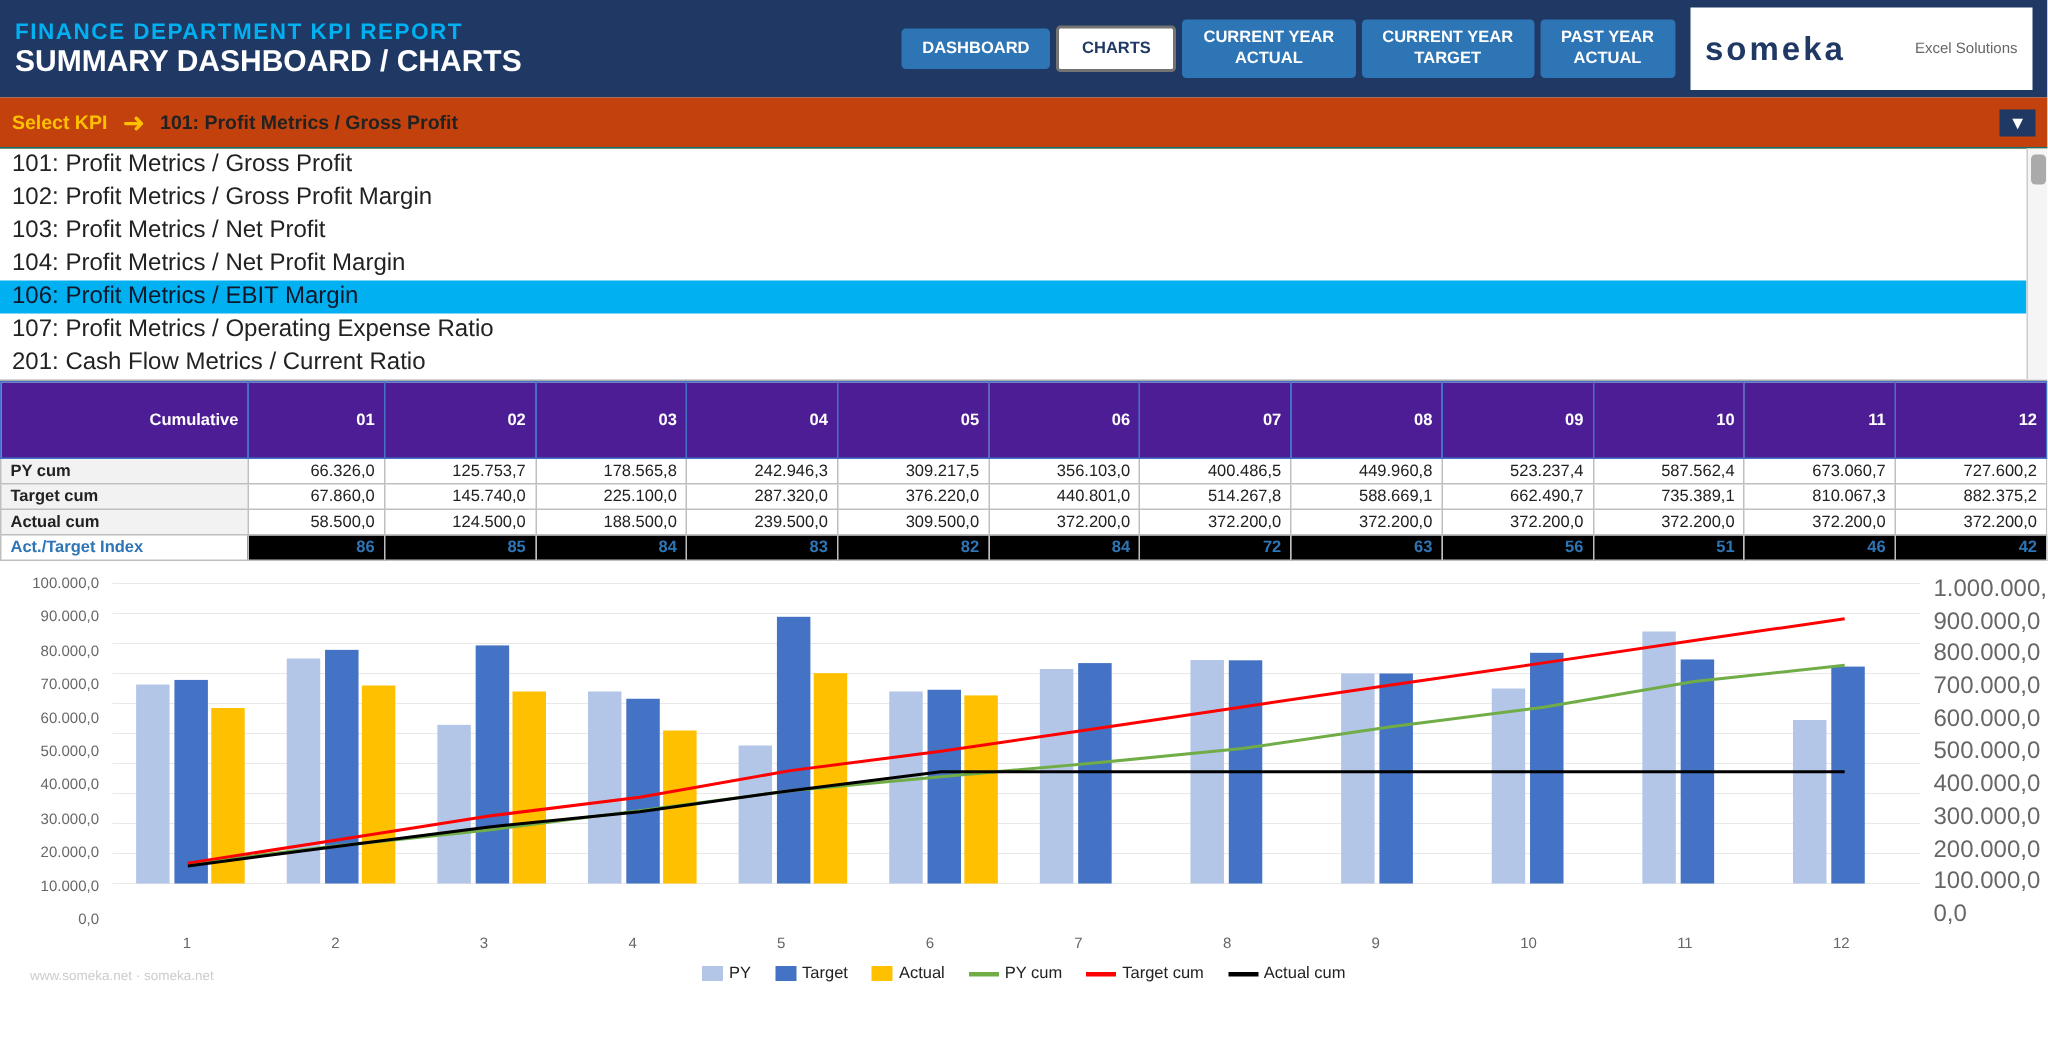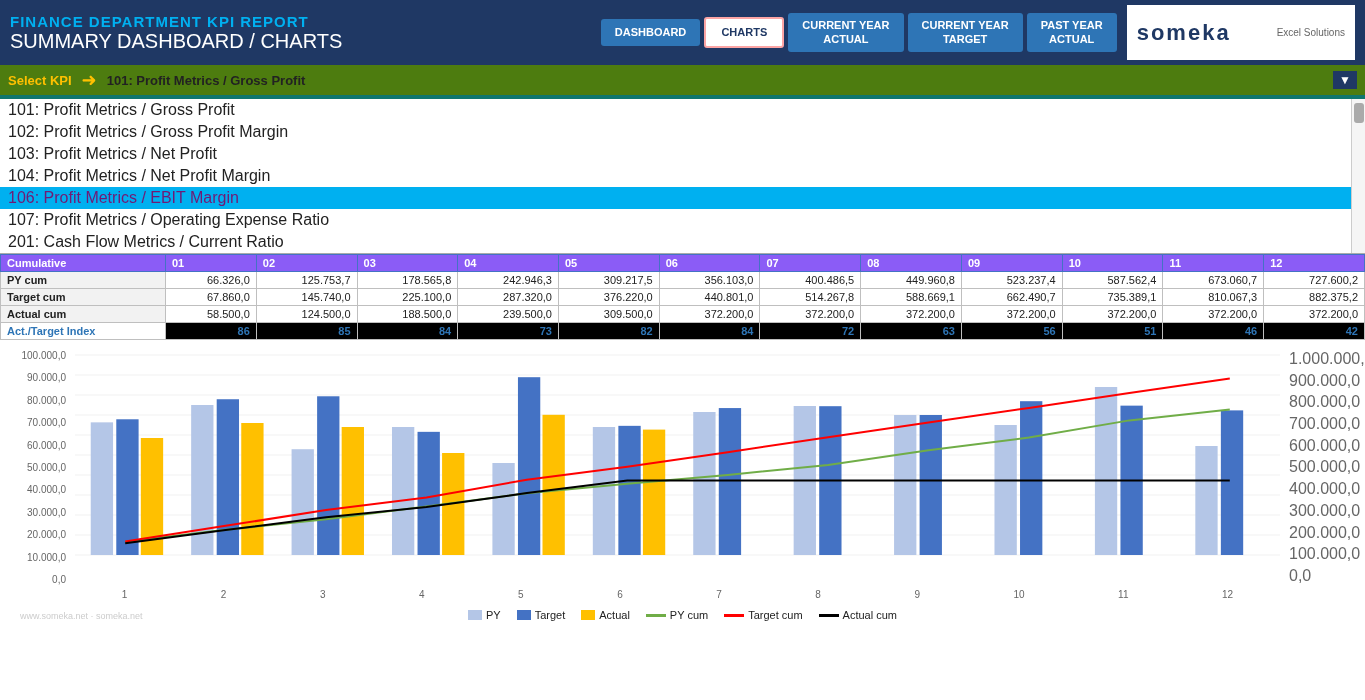--- a/index.html
+++ b/index.html
@@ -2,41 +2,41 @@
 <html><head>
   <meta charset="utf-8">
   <style>
     * { box-sizing: border-box; margin: 0; padding: 0; }
     body { font-family: Arial, sans-serif; background: #fff; width: 1365px; height: 700px; overflow: hidden; }
 
     
     .header { background: #1f3864; display: flex; align-items: center; height: 65px; padding: 0 10px; justify-content: center; }
     .header-title { flex: 1; }
     .header-title .top { color: #00b0f0; font-size: 15px; font-weight: bold; letter-spacing: 1px; }
-    .header-title .bottom { color: #fff; font-size: 20px; font-weight: normal; }
+    .header-title .bottom { color: #fff; font-size: 20px; font-weight: bold; }
     .nav-buttons { display: flex; gap: 4px; align-items: center; }
     .nav-btn { border: none; cursor: pointer; font-size: 11px; font-weight: bold; text-transform: uppercase; padding: 6px 14px; border-radius: 3px; line-height: 1.3; text-align: center; min-width: 80px; }
     .nav-btn.inactive { background: #2e75b6; color: #fff; }
-    .nav-btn.active { background: #fff; color: #1f3864; border: 2px solid #fca5a5; }
+    .nav-btn.active { background: #fff; color: #1f3864; border: 2px solid #737373; }
     .logo-area { margin-left: 10px; background: #fff; padding: 5px 10px; display: flex; flex-direction: row; align-items: center; justify-content: center; min-width: 120px; height: 55px; }
     .logo-top { font-size: 22px; font-weight: bold; color: #1f3864; letter-spacing: 2px; }
     .logo-bottom { font-size: 10px; color: #666; margin-left: 46px; }
 
     
-    .kpi-row { background: #4d7c0f; display: flex; align-items: center; padding: 4px 8px; height: 34px; border-bottom: 4px solid #0f766e; }
+    .kpi-row { background: #c2410c; display: flex; align-items: center; padding: 4px 8px; height: 34px; border-bottom: 1px solid #0f766e; }
     .kpi-label { color: #ffc000; font-weight: bold; font-size: 13px; margin-right: 10px; }
     .kpi-arrow { color: #ffc000; font-size: 18px; margin-right: 10px; }
     .kpi-value { font-weight: bold; font-size: 13px; color: #222; flex: 1; }
     .kpi-dropdown-btn { background: #1f3864; color: #fff; border: none; cursor: pointer; padding: 2px 6px; font-size: 12px; }
     .dropdown-item { padding: 2px 8px; cursor: pointer; color: #222; }
-    .dropdown-item.selected { background: #00b0f0; color: #701a75; }
+    .dropdown-item.selected { background: #00b0f0; color: #0f172a; }
 
     
     .data-table { width: 100%; border-collapse: collapse; font-size: 11px; }
-    .data-table th { background: #8b5cf6; color: #fff; border: 1px solid #4472c4; padding: 2px 6px; text-align: left; font-weight: bold; }
+    .data-table th { background: #4c1d95; color: #fff; border: 1px solid #4472c4; padding: 19px 6px; text-align: right; font-weight: bold; }
     .data-table td { border: 1px solid #bfbfbf; padding: 2px 6px; text-align: right; color: #222; }
     .data-table td:first-child { text-align: left; font-weight: bold; background: #f2f2f2; }
     .data-table tr.index-row td { color: #2e75b6; font-weight: bold; background: #000000; }
     .data-table tr.index-row td:first-child { color: #2e75b6; background: #fff; }
 
     
     .chart-container { padding: 5px 10px; background: #fff; height: 295px; position: relative; }
     .chart-y-left { width: 60px; display: flex; flex-direction: column; justify-content: space-between; align-items: flex-end; font-size: 10px; color: #666; padding: 5px 4px 20px 0; }
     .chart-y-right { width: 70px; display: flex; flex-direction: column; justify-content: space-between; align-items: flex-start; font-size: 16px; color: #666; padding: 5px 0 20px 4px; }
     .chart-main { flex: 1; position: relative; }
@@ -156,21 +156,21 @@
           <td>372.200,0</td>
           <td>372.200,0</td>
           <td>372.200,0</td>
           <td>372.200,0</td>
         </tr>
         <tr class="index-row">
           <td>Act./Target Index</td>
           <td>86</td>
           <td>85</td>
           <td>84</td>
-          <td>73</td>
+          <td>83</td>
           <td>82</td>
           <td>84</td>
           <td>72</td>
           <td>63</td>
           <td>56</td>
           <td>51</td>
           <td>46</td>
           <td>42</td>
         </tr>
       </tbody>

